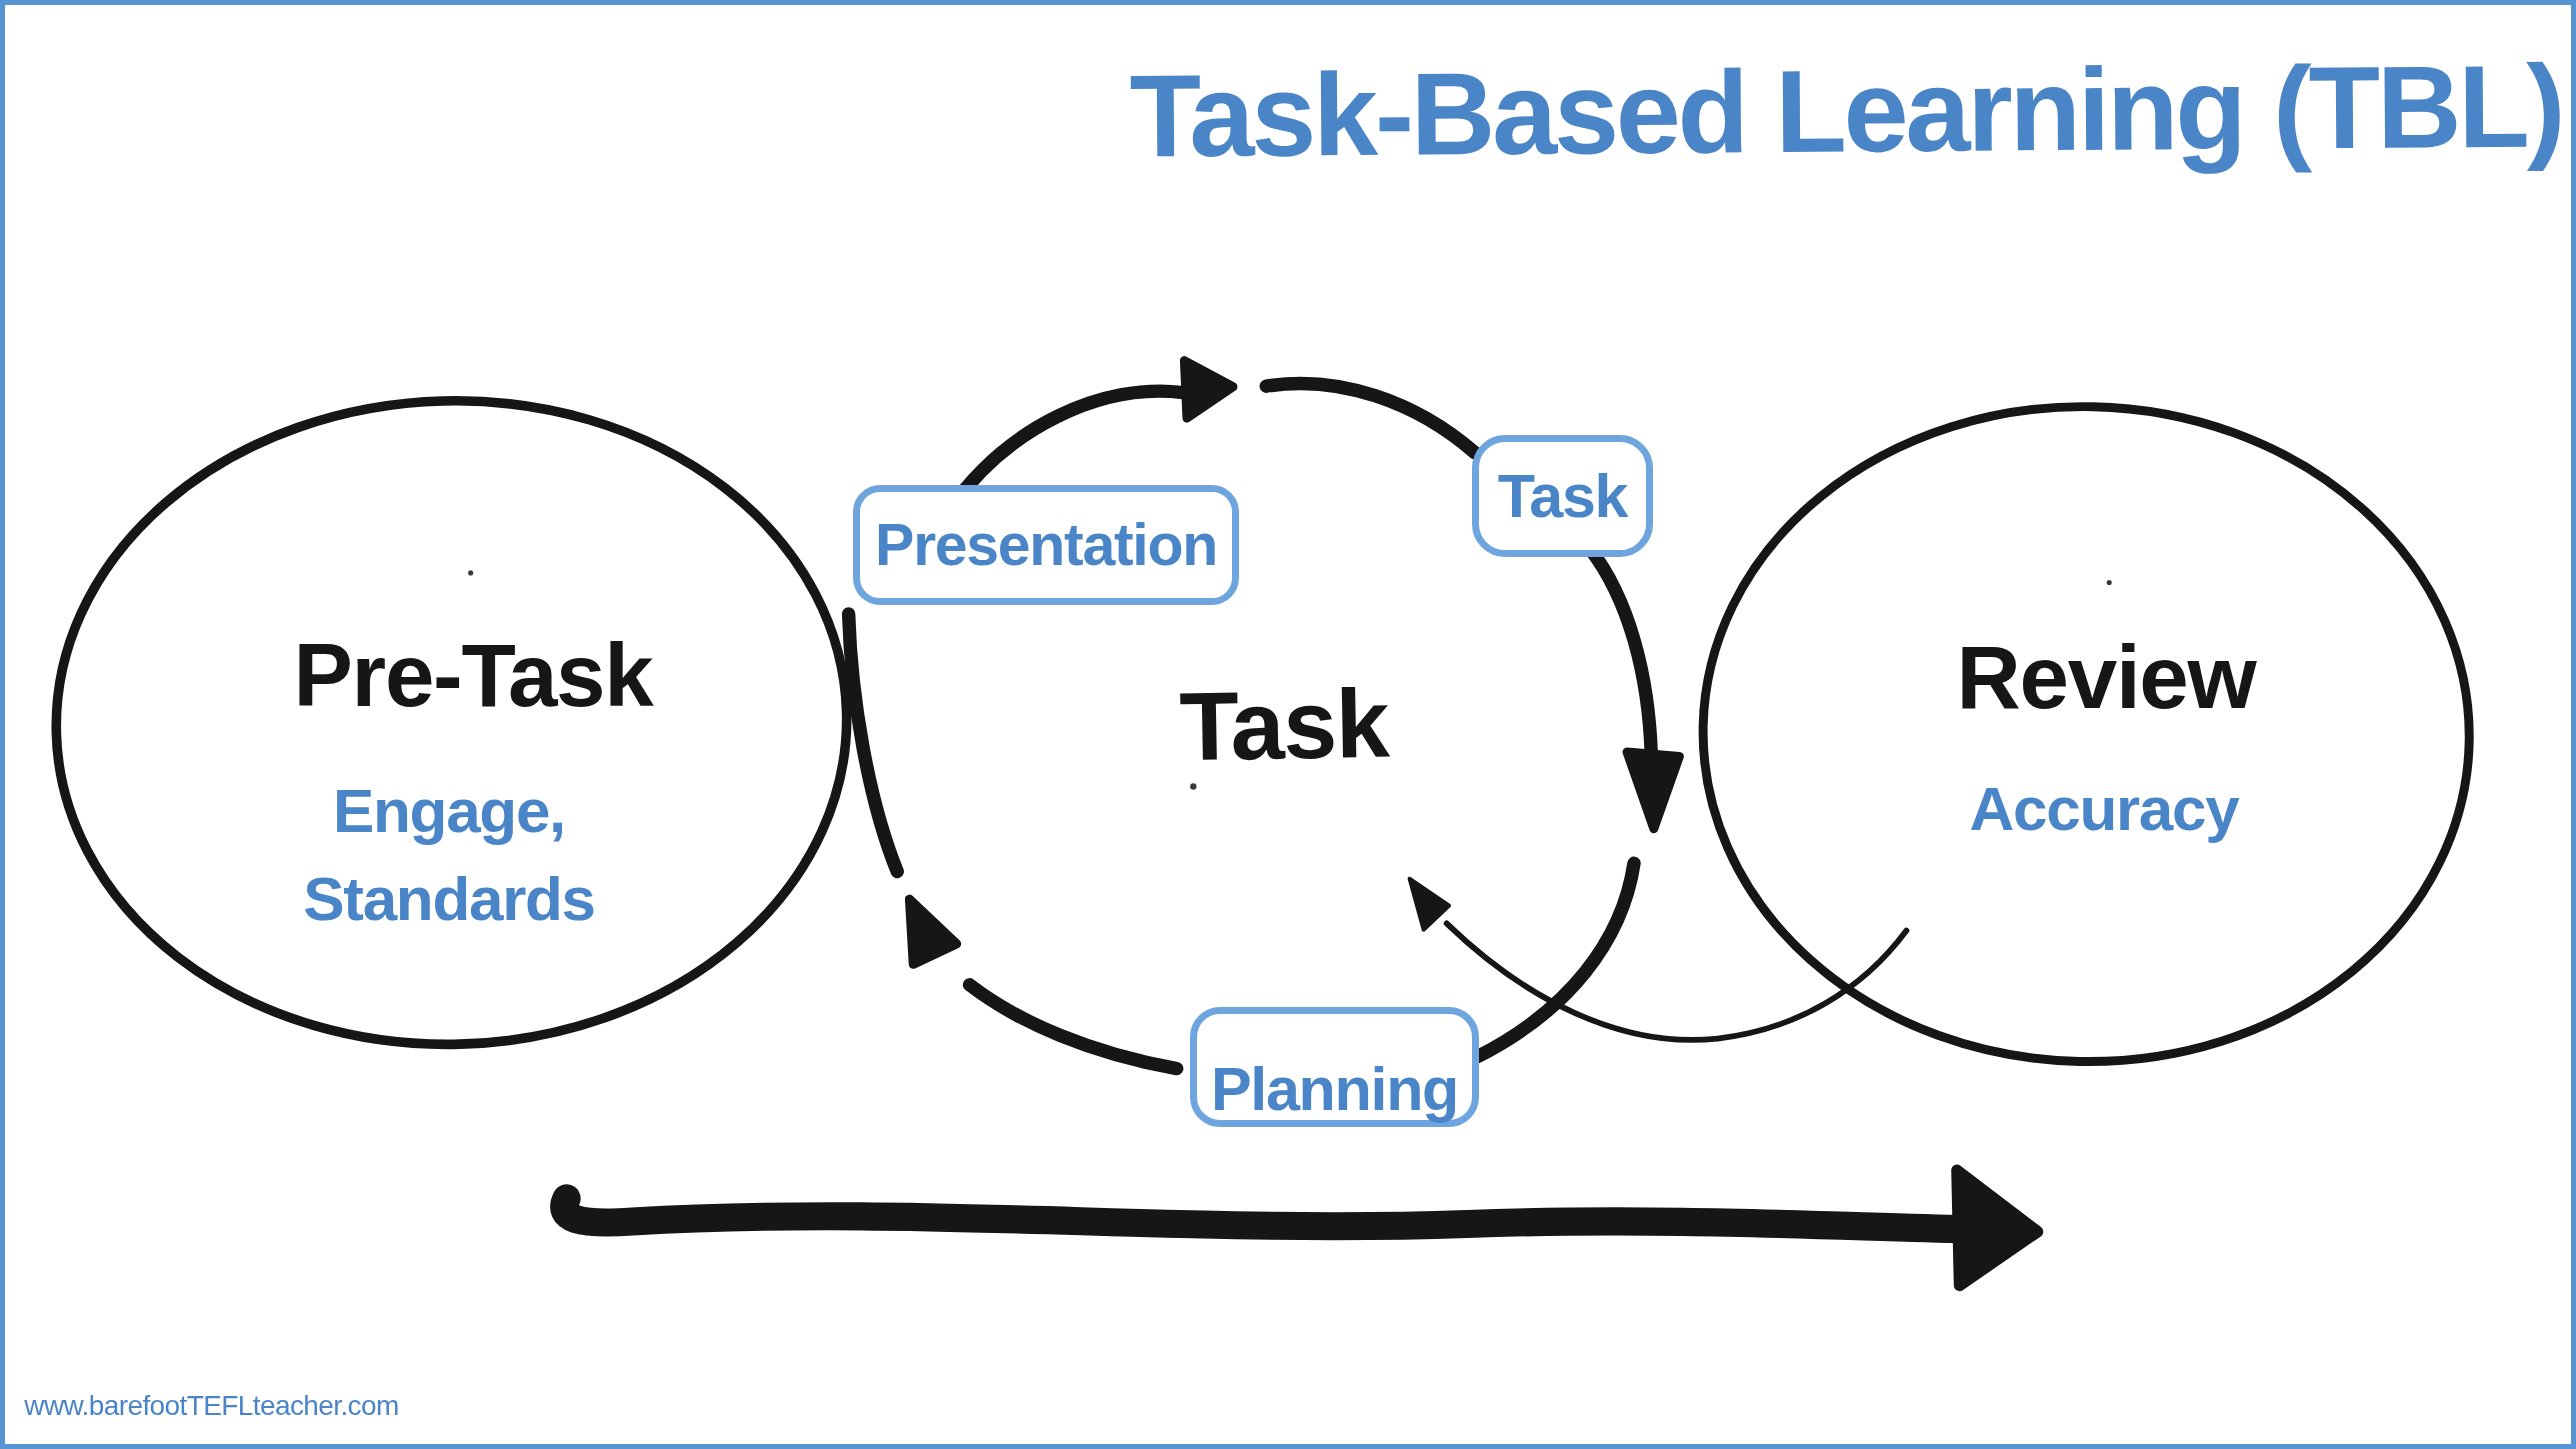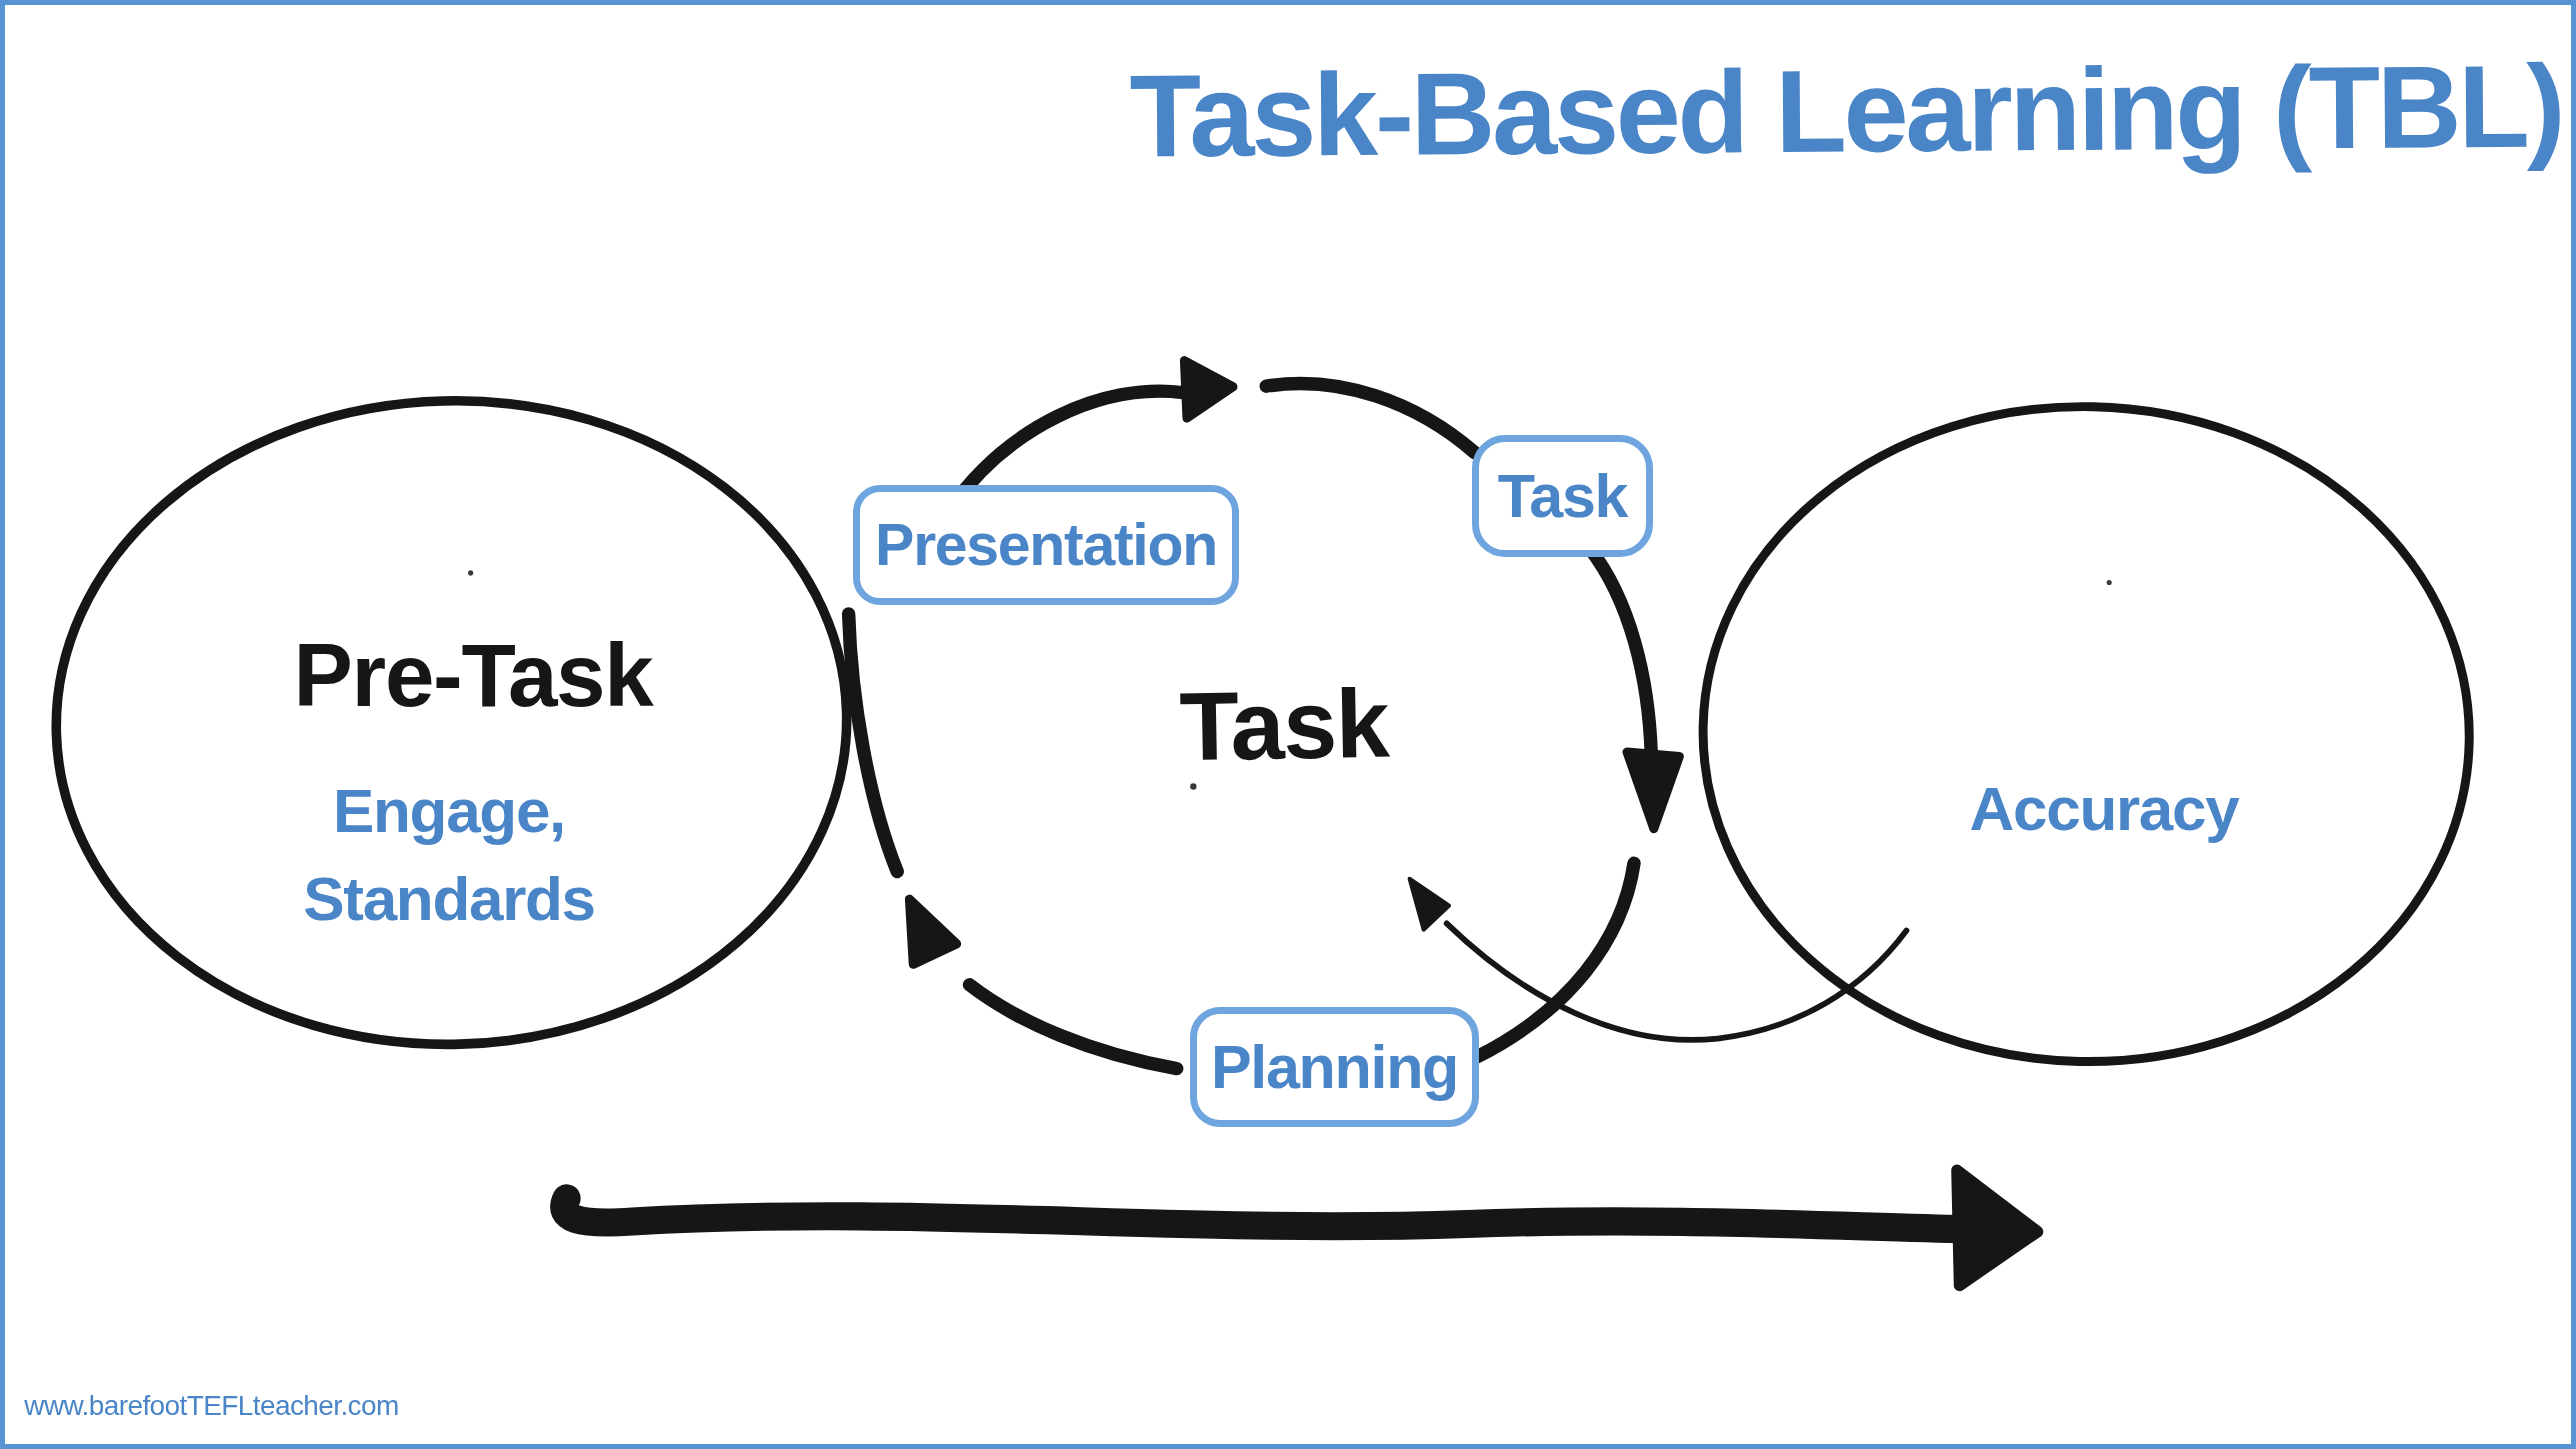--- a/index.html
+++ b/index.html
@@ -54,21 +54,21 @@
     background:#fff;
     border:7px solid var(--box-border);
     display:flex;align-items:center;justify-content:center;
     color:var(--accent);
     font-weight:bold;
     box-sizing:border-box;
   }
   .stage-box span{letter-spacing:-1.3px;line-height:1;}
   .box-presentation{left:848px;top:480px;width:386px;height:120px;border-radius:27px;font-size:59px;}
   .box-task{left:1467px;top:430px;width:181px;height:122px;border-radius:33px;font-size:61px;}
-  .box-planning{left:1185px;top:1002px;width:289px;height:120px;border-radius:30px;font-size:61px;}
+  .box-planning{left:1185px;top:1002px;width:289px;height:120px;border-radius:30px;font-size:61px;align-items:flex-end;}
   .watermark{
     position:absolute;
     left:19.3px;top:1385px;
     font-size:28px;font-weight:normal;
     letter-spacing:-0.6px;
     color:var(--accent);
     white-space:nowrap;
   }
 </style>
 </head>
@@ -114,18 +114,19 @@
   </div>
   <div class="stage-box box-task">
     <span>Task</span>
   </div>
   <div class="stage-box box-planning">
     <span>Planning</span>
   </div>
 
   <div class="label task-center">Task</div>
 
+  <div class="label review-title">Review</div>
   <div class="label blue accuracy">Accuracy</div>
 
   <div class="watermark">www.barefootTEFLteacher.com</div>
 
 </div>
 
 
 </body></html>

